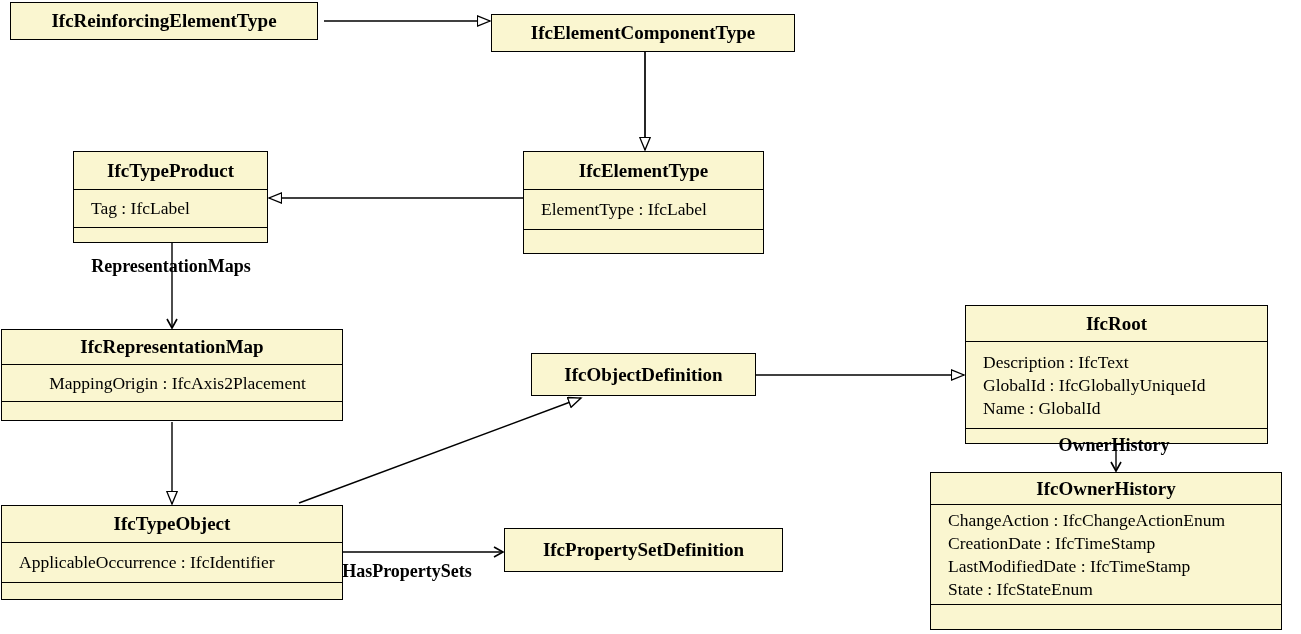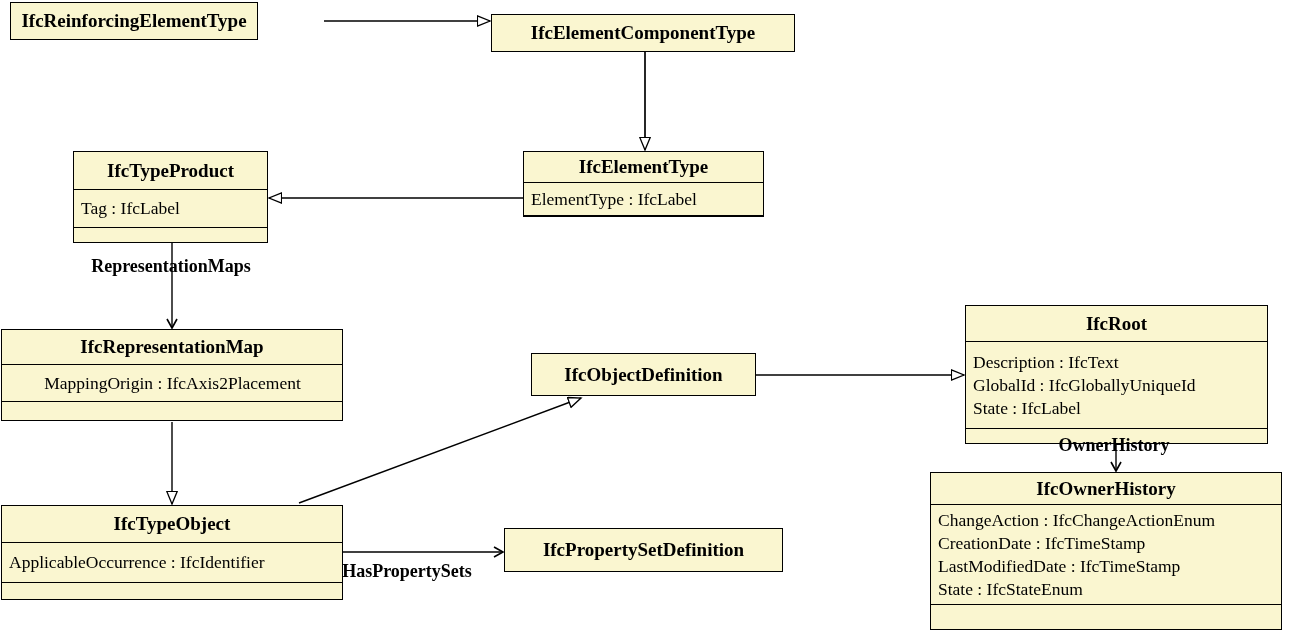--- a/index.html
+++ b/index.html
@@ -21,21 +21,21 @@
   .uml-title {
     box-sizing:border-box;
     display:flex; align-items:center; justify-content:center;
     font-weight:bold; font-size:19px; color:#000;
     white-space:nowrap;
   }
   .uml-attrs {
     box-sizing:border-box;
     border-top:1.2px solid #000;
     display:flex; flex-direction:column; justify-content:center;
-    padding-left:7px; padding-right:6px;
+    padding-left:17px; padding-right:6px;
     font-size:17.5px; line-height:23px; color:#000;
     white-space:nowrap;
   }
   .uml-empty {
     box-sizing:border-box;
     border-top:1.2px solid #000;
     flex:1;
   }
   .edge-label {
     position:absolute;
@@ -71,37 +71,37 @@
 
     <line x1="299" y1="503" x2="581" y2="398" stroke="#000" stroke-width="1.4" marker-end="url(#tri)"></line>
 
     <line x1="756" y1="375" x2="964" y2="375" stroke="#000" stroke-width="1.6" marker-end="url(#tri)"></line>
 
     <line x1="1116" y1="444" x2="1116" y2="471" stroke="#000" stroke-width="1.4" marker-end="url(#vee)"></line>
 
     <line x1="343" y1="552" x2="503" y2="552" stroke="#000" stroke-width="1.6" marker-end="url(#vee)"></line>
   </svg>
 
-  <div class="uml-class" style="left:10px; top:2px; width:248px; height:38px;">
+  <div class="uml-class" style="left:10px; top:2px; width:308px; height:38px;">
     <div class="uml-title" style="flex:1">IfcReinforcingElementType</div>
   </div>
 
   <div class="uml-class" style="left:491px; top:2px; width:304px; height:38px;margin-top:12px;">
     <div class="uml-title" style="flex:1">IfcElementComponentType</div>
   </div>
 
   <div class="uml-class" style="left:73px; top:151px; width:195px; height:92px;">
     <div class="uml-title" style="height:37px">IfcTypeProduct</div>
     <div class="uml-attrs" style="height:38px">
       <div>Tag : IfcLabel</div>
     </div>
     <div class="uml-empty"></div>
   </div>
 
-  <div class="uml-class" style="left:523px; top:151px; width:241px; height:66px;">
+  <div class="uml-class" style="left:523px; top:151px; width:241px; height:103px;">
     <div class="uml-title" style="height:37px">IfcElementType</div>
     <div class="uml-attrs" style="height:40px">
       <div>ElementType : IfcLabel</div>
     </div>
     <div class="uml-empty"></div>
   </div>
 
   <div class="uml-class" style="left:1px; top:329px; width:342px; height:92px;text-align:center;">
     <div class="uml-title" style="height:34px">IfcRepresentationMap</div>
     <div class="uml-attrs" style="height:37px">
@@ -124,21 +124,21 @@
 
   <div class="uml-class" style="left:504px; top:528px; width:279px; height:44px;">
     <div class="uml-title" style="flex:1">IfcPropertySetDefinition</div>
   </div>
 
   <div class="uml-class" style="left:965px; top:305px; width:303px; height:139px;">
     <div class="uml-title" style="height:35px">IfcRoot</div>
     <div class="uml-attrs" style="height:87px">
       <div>Description : IfcText</div>
       <div>GlobalId : IfcGloballyUniqueId</div>
-      <div>State : IfcLabel</div>
+      <div>Name : GlobalId</div>
     </div>
     <div class="uml-empty"></div>
   </div>
 
   <div class="uml-class" style="left:930px; top:472px; width:352px; height:158px;">
     <div class="uml-title" style="height:31px">IfcOwnerHistory</div>
     <div class="uml-attrs" style="height:100px">
       <div>ChangeAction : IfcChangeActionEnum</div>
       <div>CreationDate : IfcTimeStamp</div>
       <div>LastModifiedDate : IfcTimeStamp</div>

